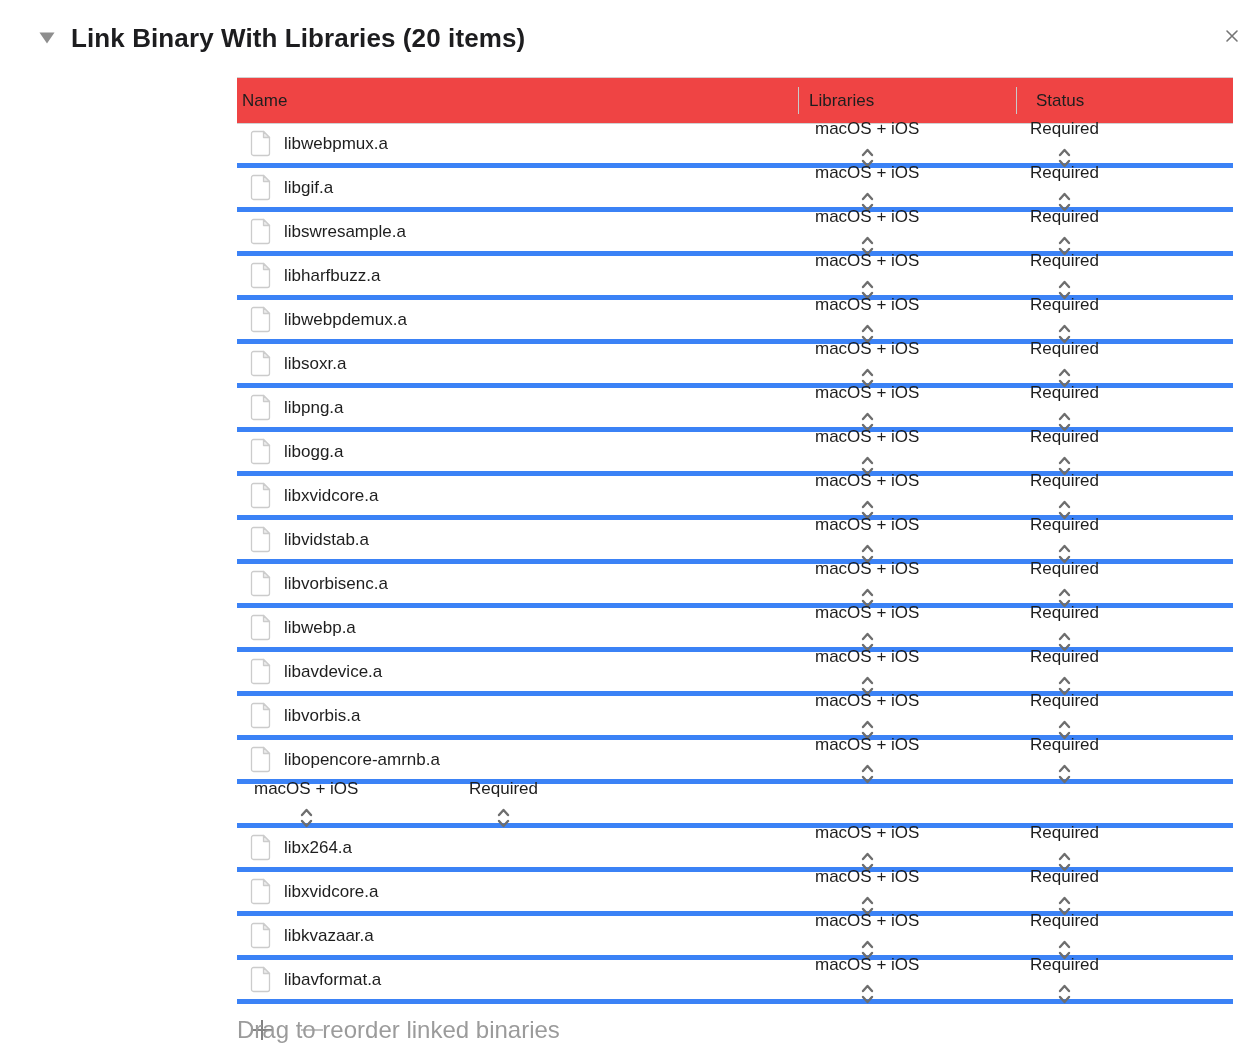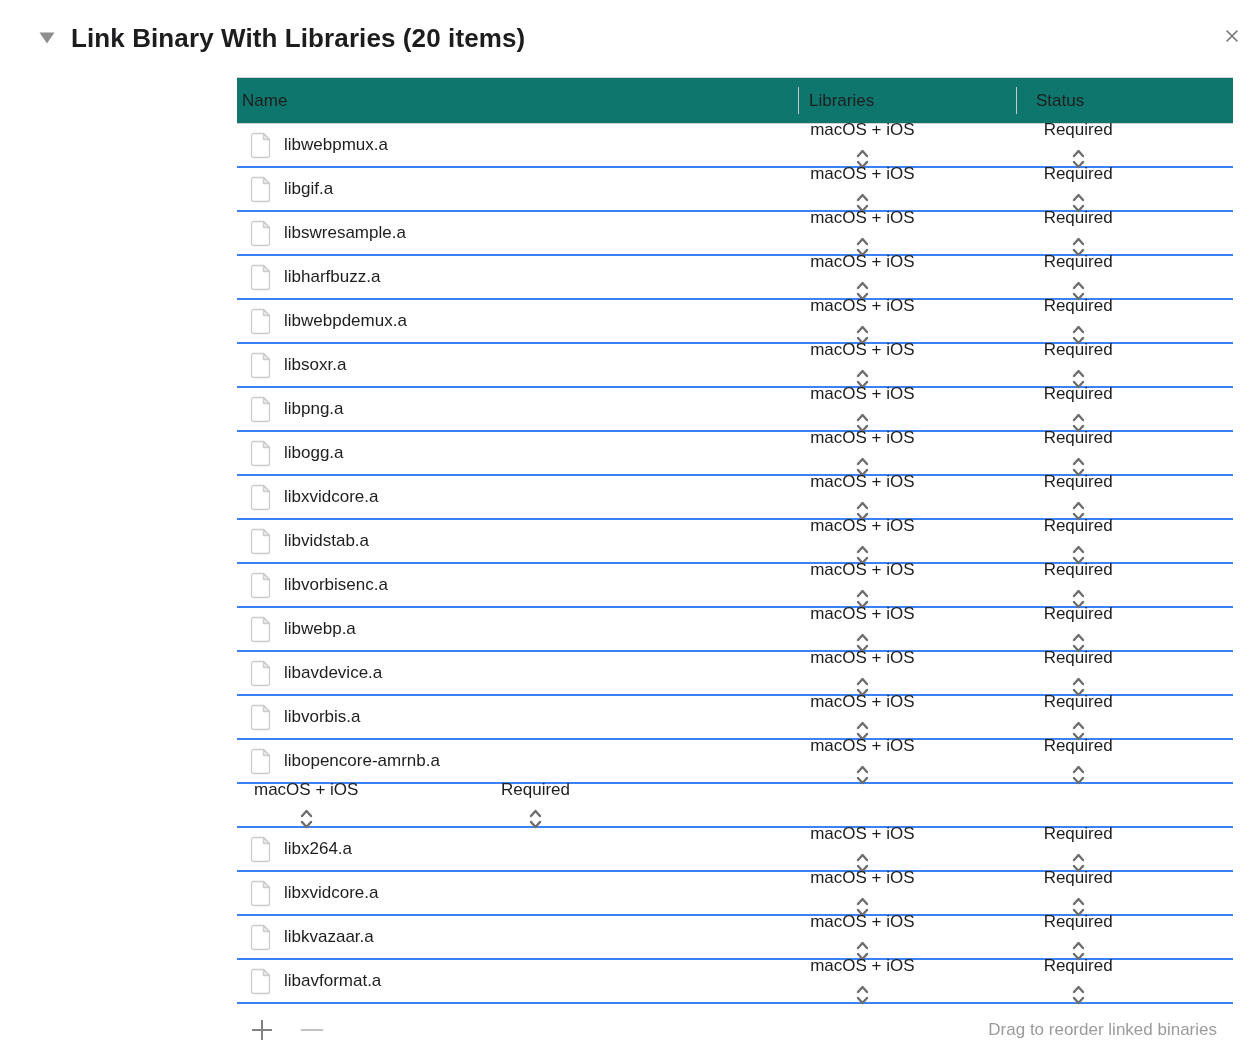--- a/index.html
+++ b/index.html
@@ -30,44 +30,43 @@
 
   
   .table-wrap {
     margin-left: 237px;
     width: 996px;
     margin-top: 25px;
   }
   .thead {
     display: flex;
     height: 47px;
-    background: #0f766e;
+    background: #ef4444;
     border-top: 1px solid #d1d1d1;
     border-bottom: 1px solid #d1d1d1;
     align-items: flex-end;
     font-size: 17px;
     color: #1e1e1e;
   }
   .th { position: relative; height: 100%; display: flex; align-items: center; }
   .th-name      { width: 561px; padding-left: 5px; }
   .th-platforms { width: 218px; padding-left: 11px; }
   .th-status    { width: 217px; padding-left: 20px; }
   .th-platforms::before, .th-status::before {
     content: ""; position: absolute; left: 0; top: 9px; bottom: 9px;
     width: 1px; background: #c9c9c9;
   }
 
   .tbody { }
   .row {
     display: flex;
     height: 44px;
     align-items: flex-end;
-    border-bottom: 2px solid #3b82f6;
+    border-bottom: 5px solid #3b82f6;
     font-size: 17px;
-    gap: 32px;
   }
   .cell { display: flex; align-items: center; height: 100%; }
   .name-cell      { width: 561px; padding-left: 13px; }
   .platforms-cell { width: 218px; padding-left: 17px; }
   .status-cell    { width: 217px; padding-left: 14px; }
 
   .doc-icon { display: inline-flex; margin-right: 13px; flex: none; }
   .lib-name { color: #1e1e1e; white-space: nowrap; }
 
   .dropdown {
@@ -90,22 +89,22 @@
   .btn-add, .btn-remove {
     background: none; border: none; padding: 0; cursor: pointer;
     display: inline-flex; align-items: center; justify-content: center;
     width: 26px; height: 26px;
   }
   .btn-add { margin-left: 12px; }
   .btn-remove { margin-left: 24px; cursor: default; }
   .drag-hint {
     position: absolute;
     left: 0; right: 16px;
-    text-align: right;
-    font-size: 17px;
+    text-align: left;
+    font-size: 24px;
     color: #9b9b9b;
     pointer-events: none;
   }
 </style>
 </head>
 <body>
 
 <div class="phase-header">
   <span class="disclosure">
     <svg width="18" height="16" viewBox="0 0 18 16">

